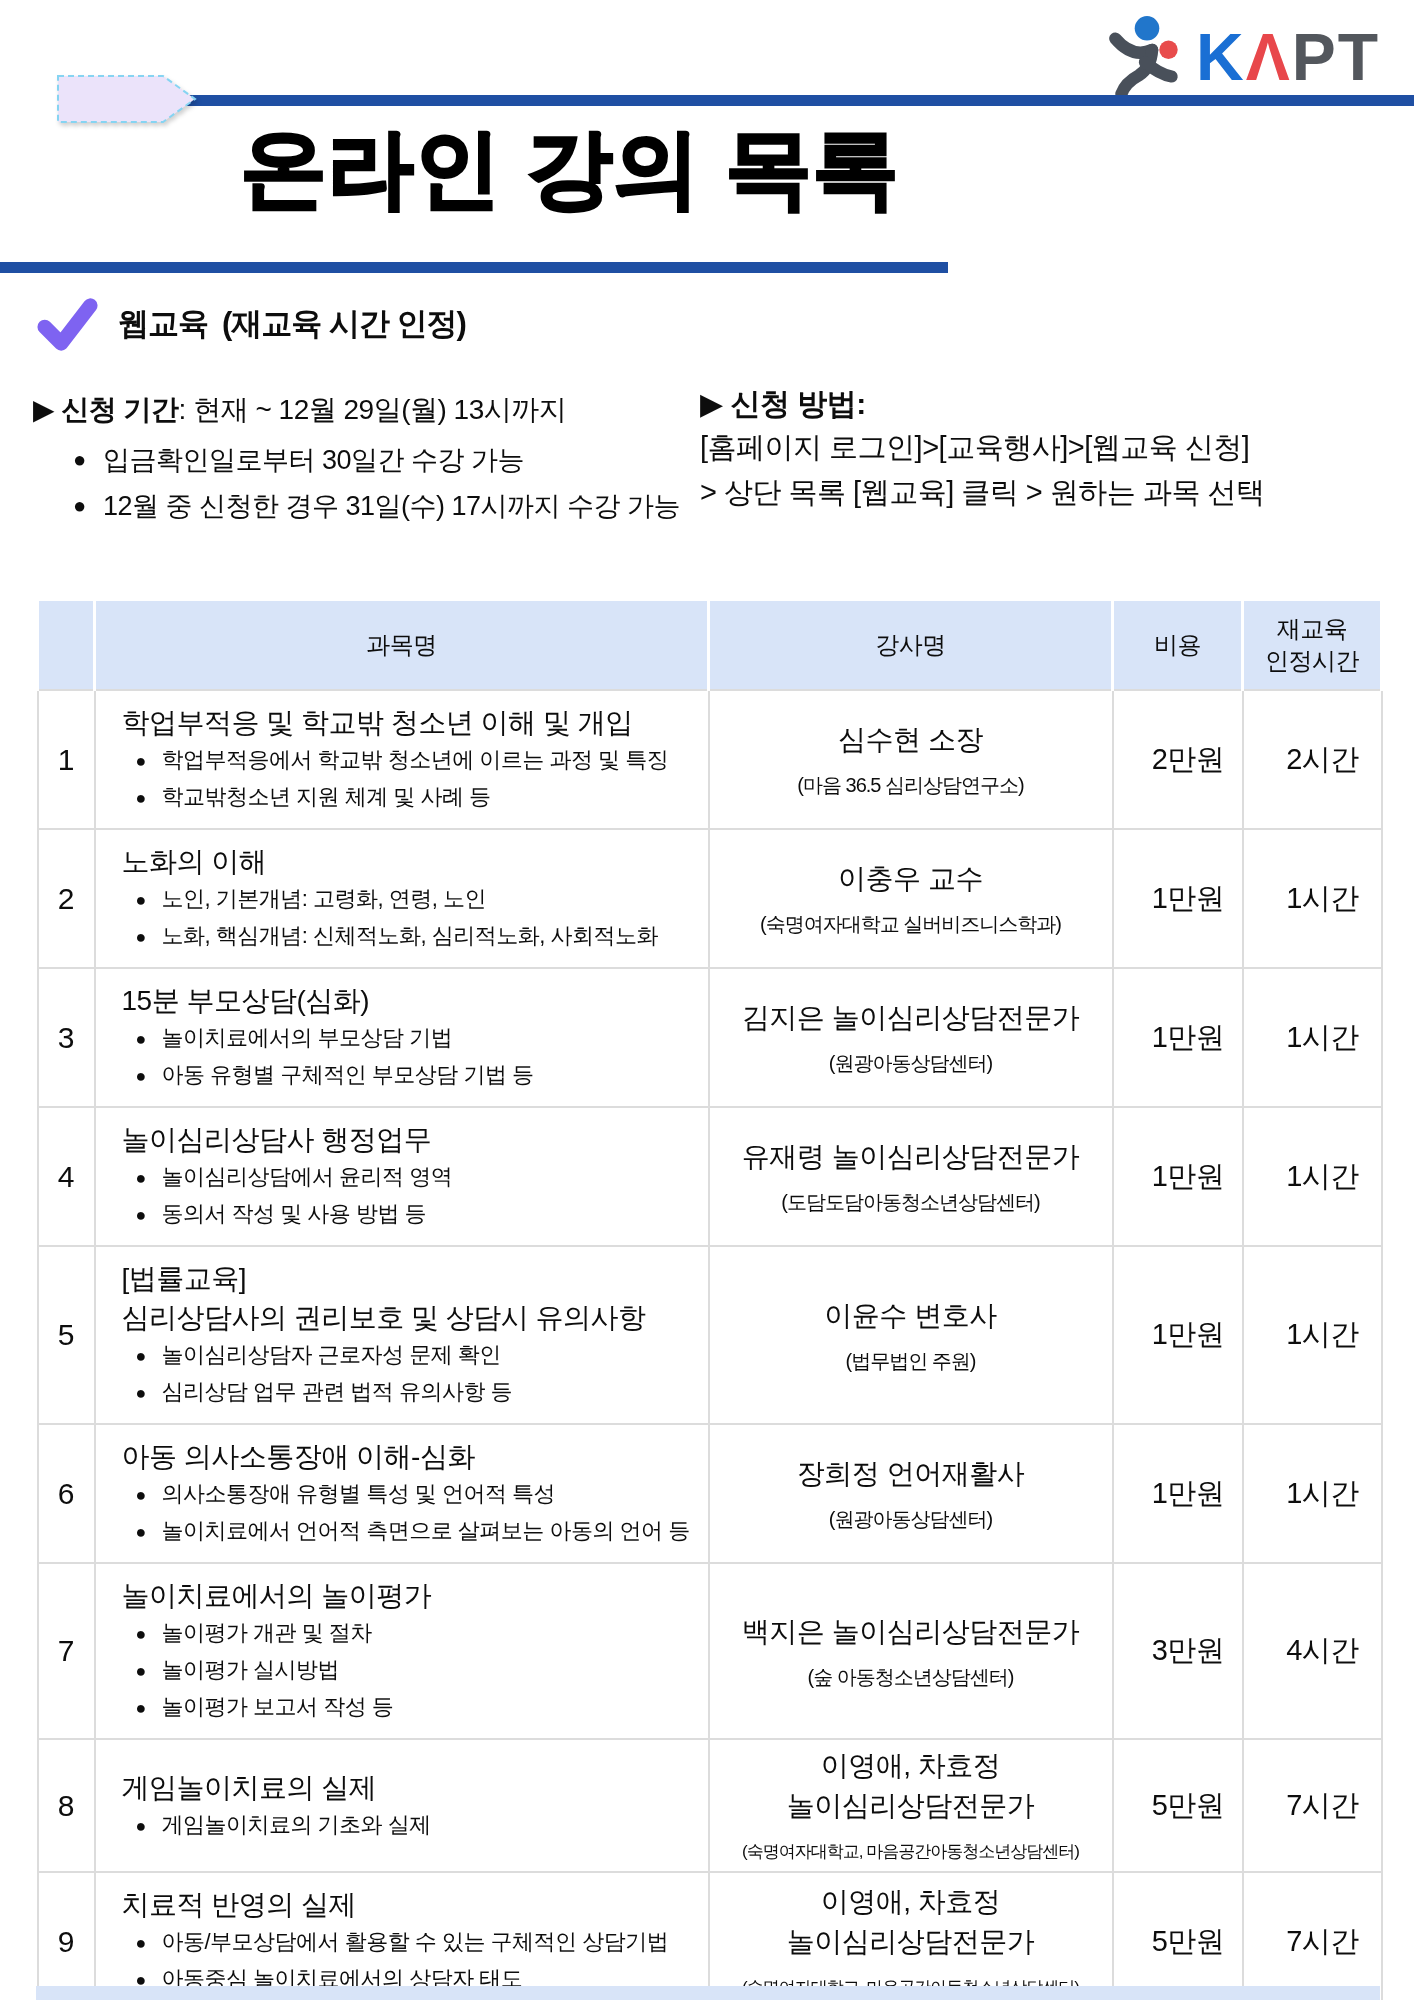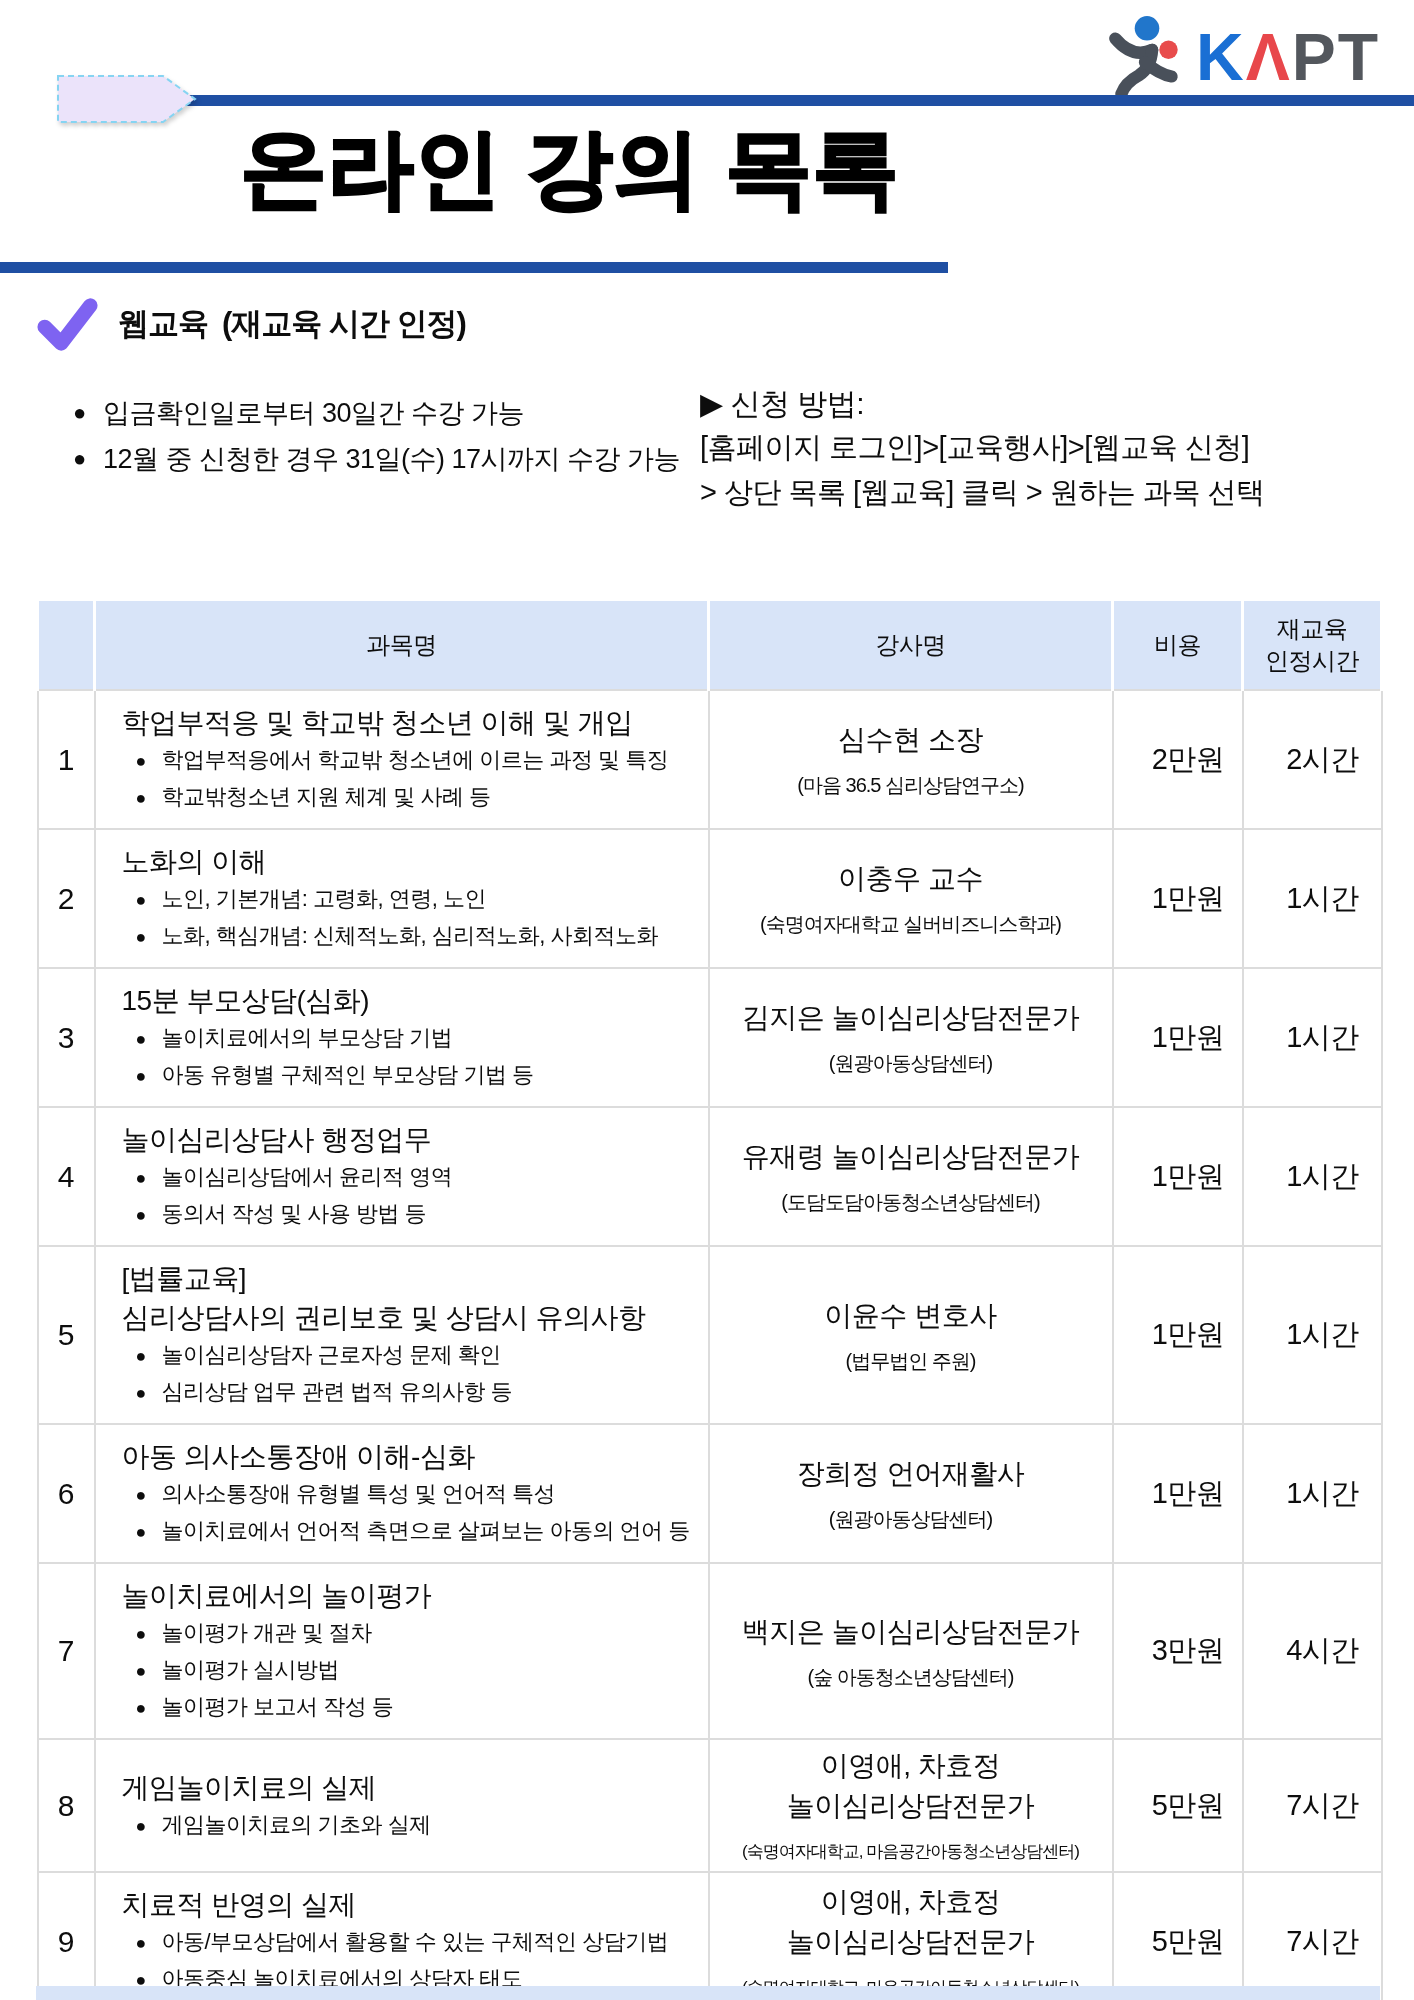--- a/index.html
+++ b/index.html
@@ -29,21 +29,21 @@
   .section-subtitle{font-size:31px;font-weight:700;margin-left:14px;letter-spacing:-1px;}
 
   
   .info-left{position:absolute;left:33px;top:386px;width:660px;white-space:nowrap;}
   .info-line{font-size:28px;line-height:47px;letter-spacing:-0.5px;}
   .info-line b{font-weight:800;}
   .info-bullets{margin-top:4px;}
   .info-bullet{font-size:27px;line-height:45px;padding-left:40px;letter-spacing:-0.5px;}
   .info-bullet .dot{display:inline-block;width:30px;font-size:22px;vertical-align:2px;}
   .info-right{position:absolute;left:700px;top:383px;width:690px;white-space:nowrap;}
-  .info-right-label{font-size:30px;font-weight:400;line-height:42px;letter-spacing:-0.5px;}
+  .info-right-label{font-size:30px;font-weight:700;line-height:42px;letter-spacing:-0.5px;}
   .info-right-line{font-size:29px;line-height:45px;letter-spacing:-0.5px;}
 
   
   table.course-table{
     position:absolute;left:36px;top:598px;width:1344px;
     border-collapse:collapse;table-layout:fixed;
   }
   .course-table th{
     background:#d8e4f8;height:86px;font-weight:400;font-size:24px;
     border:3px solid #ffffff;border-bottom:2px solid #dcdcdc;letter-spacing:-0.5px;
@@ -94,20 +94,23 @@
 
 <div class="section-head">
   <svg width="62" height="56" viewBox="0 0 64 56">
     <path d="M9 31 L26 48 L56 9" stroke="#7e63f1" stroke-width="15" fill="none" stroke-linecap="round" stroke-linejoin="round"></path>
   </svg>
   <span class="section-title">웹교육</span>
   <span class="section-subtitle">(재교육 시간 인정)</span>
 </div>
 
 <div class="info-left">
+  <div class="info-line">
+    <b>▶ 신청 기간</b><span>: 현재 ~ 12월 29일(월) 13시까지</span>
+  </div>
   <div class="info-bullets">
     <div class="info-bullet"><span class="dot">●</span><span>입금확인일로부터 30일간 수강 가능</span></div>
     <div class="info-bullet"><span class="dot">●</span><span>12월 중 신청한 경우 31일(수) 17시까지 수강 가능</span></div>
   </div>
 </div>
 
 <div class="info-right">
   <div class="info-right-label">▶ 신청 방법:</div>
   <div class="info-right-line">[홈페이지 로그인]&gt;[교육행사]&gt;[웹교육 신청]</div>
   <div class="info-right-line">&gt; 상단 목록 [웹교육] 클릭 &gt; 원하는 과목 선택</div>

